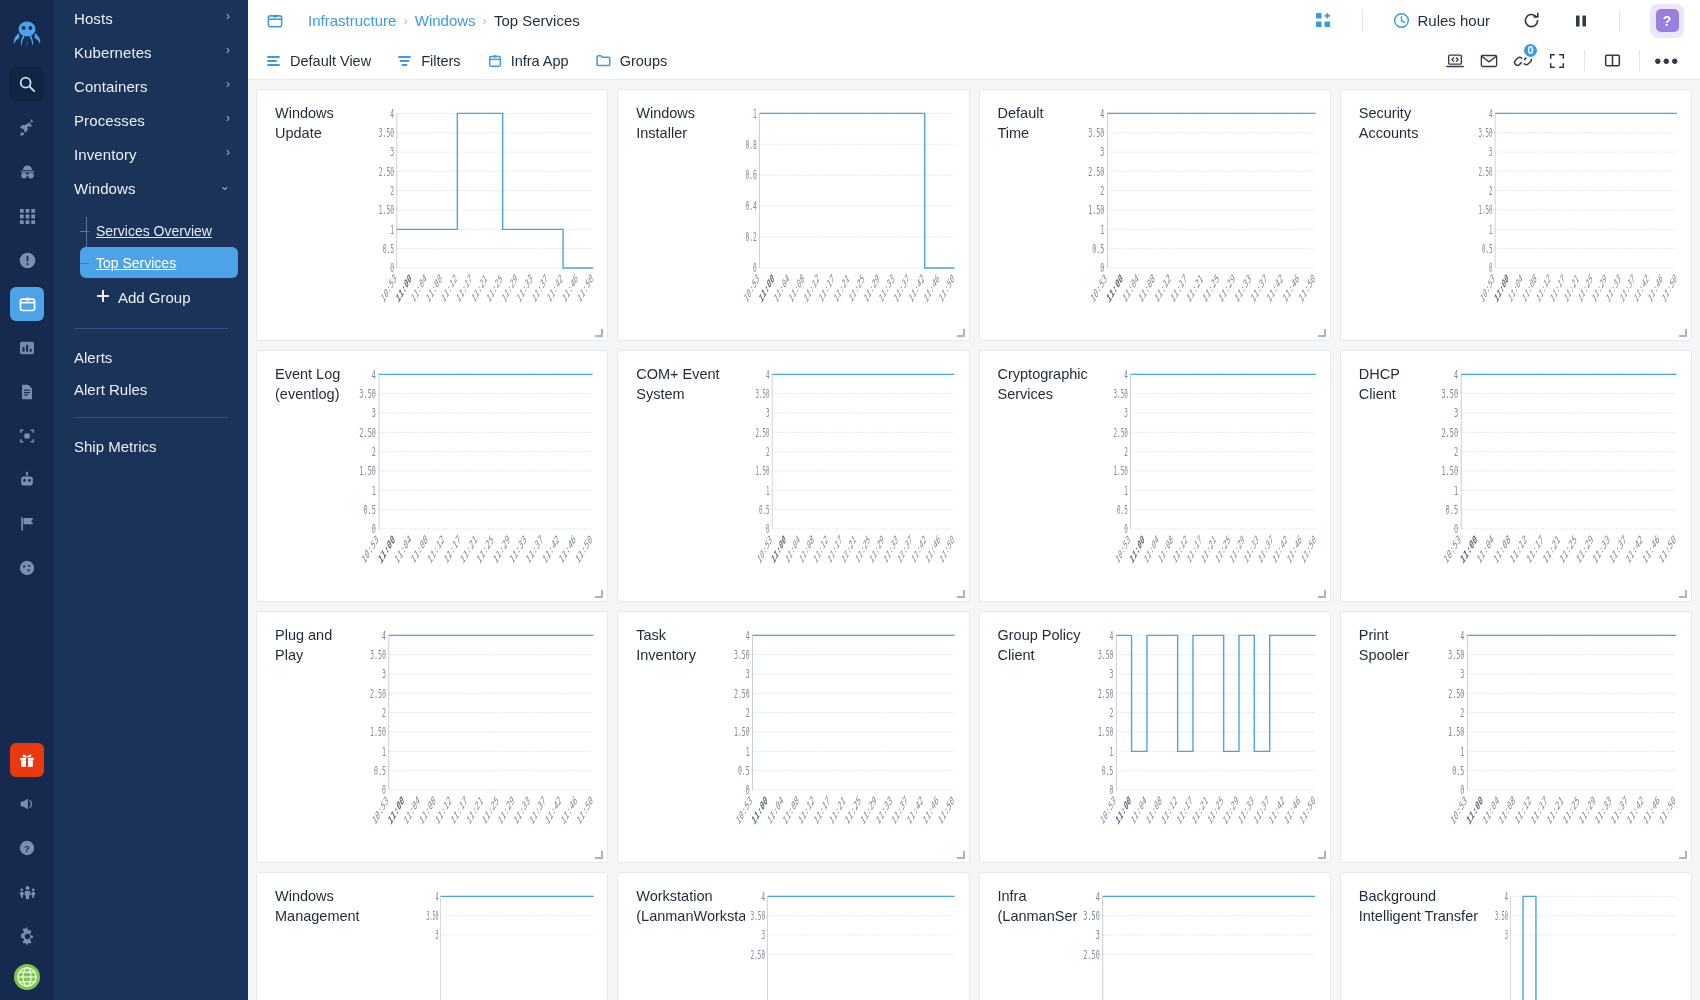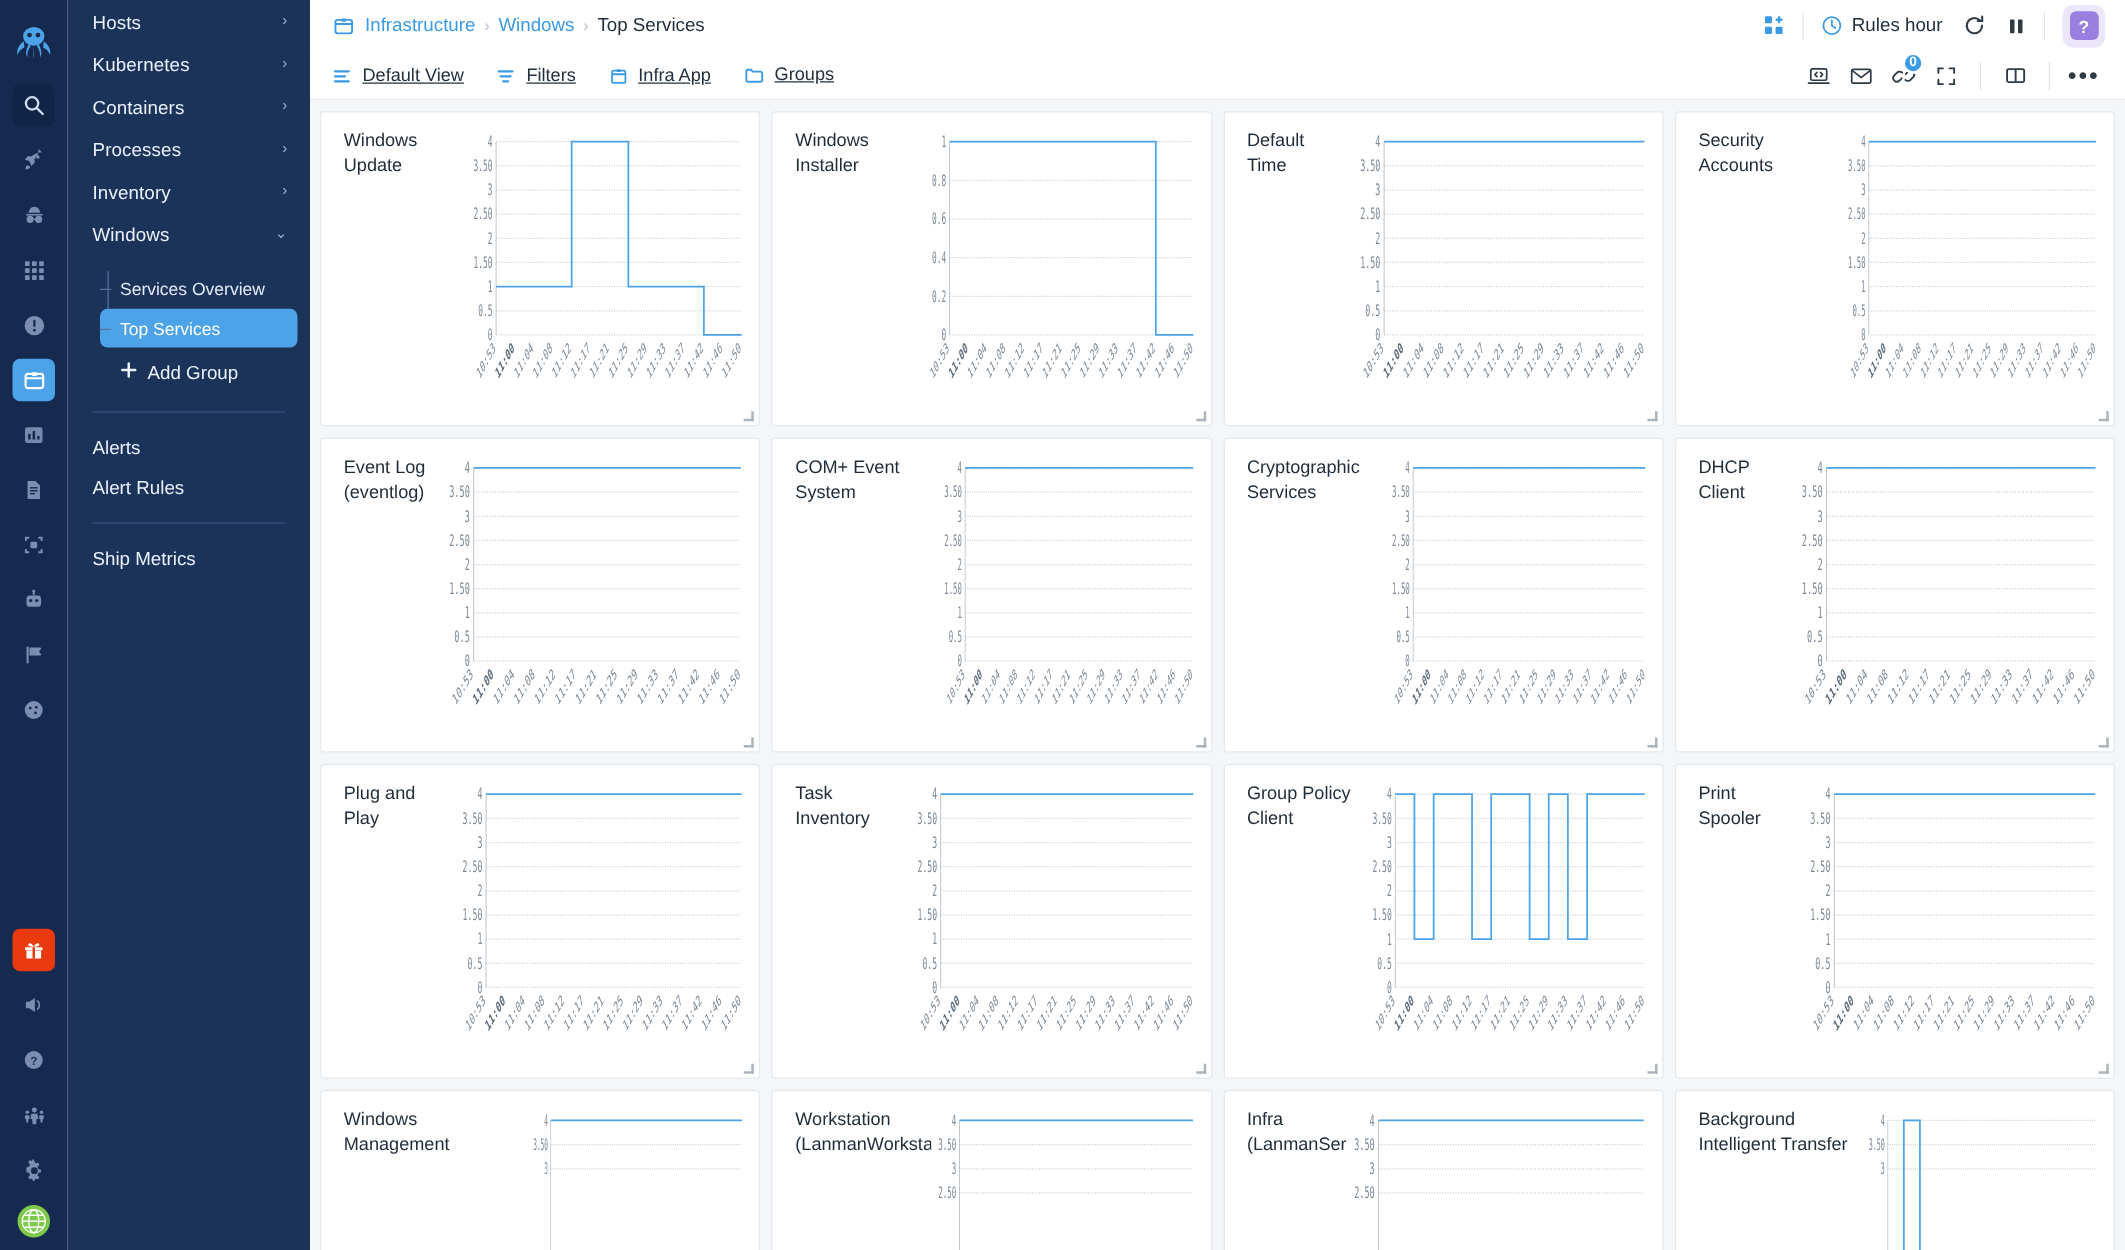--- a/index.html
+++ b/index.html
@@ -50,20 +50,21 @@
     padding: 0 18px 0 20px; font-size: 15px; color: #eaf1fb;
     justify-content: space-between; letter-spacing: .1px;
   }
   .nav-item .chev { color: #9fb4d6; font-size: 12px; line-height: 1; }
   .nav-sub-wrap { position: relative; padding-left: 0; }
   .nav-sub {
     height: 31px; display: flex; align-items: center;
     margin: 1px 10px 1px 26px; padding-left: 16px;
     font-size: 14px; color: #e3ecf9; border-radius: 6px;
     position: relative;
+    text-decoration: underline;
   }
   .nav-sub.selected { background: #4da3e8; color: #ffffff; }
   .tree-line {
     position: absolute; left: 32px; top: 2px; bottom: 13px;
     width: 1px; background: #5c7losing;
   }
   .tree-line { background: #56719c; }
   .tree-tick {
     position: absolute; left: 0; top: 50%; width: 9px; height: 1px;
     background: #56719c;
@@ -73,36 +74,36 @@
     font-size: 15px; color: #eaf1fb; padding: 10px 0 10px 42px;
   }
   .nav-div { height: 1px; background: #33507f; margin: 12px 20px; }
   .nav-plain { height: 32px; display: flex; align-items: center; padding-left: 20px; font-size: 15px; color:#eaf1fb; }
 
   
   .main { flex: 1 1 auto; display: flex; flex-direction: column; background: #f4f6f8; min-width:0; }
 
   .topbar {
     height: 48px; background: #ffffff; display: flex; align-items: center;
-    padding: 0 16px 0 18px; gap: 4px;
+    padding: 0 16px 0 18px; gap: 20px;
   }
   .crumbs { display: flex; align-items: center; gap: 7px; font-size: 15px; }
   .crumbs a { color: #3b9ae5; text-decoration: none; }
   .crumbs .sep { color: #b9c2cc; font-size: 13px; }
   .crumbs .cur { color: #22303d; }
   .grow { flex: 1 1 auto; }
   .vdiv { width: 1px; height: 22px; background: #dfe4ea; margin: 0 10px; }
   .tb-ico { display: flex; align-items: center; justify-content: center; color: #2f3b47; }
   .timepill { display: flex; align-items: center; gap: 7px; font-size: 15px; color: #22303d; }
 
   .subbar {
     height: 44px; background: #ffffff; display: flex; align-items: center;
     padding: 0 16px 0 18px; gap: 0; border-bottom: 1px solid #e6eaee;
   }
-  .sb-item { display: flex; align-items: flex-start; gap: 8px; font-size: 14.5px; color: #22303d; margin-right: 26px; text-decoration: underline; }
+  .sb-item { display: flex; align-items: flex-end; gap: 8px; font-size: 14.5px; color: #22303d; margin-right: 26px; }
   .sb-right { display: flex; align-items: center; gap: 0; }
   .sb-ico { width: 34px; height: 30px; display: flex; align-items: center; justify-content: center; color: #2f3b47; position: relative; }
   .badge {
     position: absolute; top: -4px; right: 1px; min-width: 17px; height: 17px;
     border-radius: 9px; background: #3b9ae5; color: #fff; font-size: 11px;
     display: flex; align-items: center; justify-content: center; font-weight: 700;
     border: 2px solid #fff;
   }
   .helpbtn {
     width: 34px; height: 34px; border-radius: 8px; background: #ece6fb;

